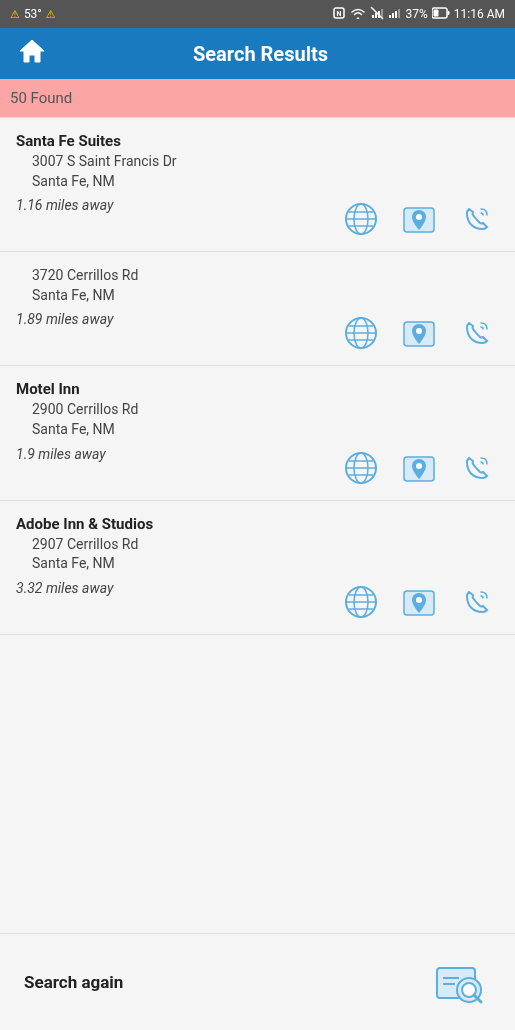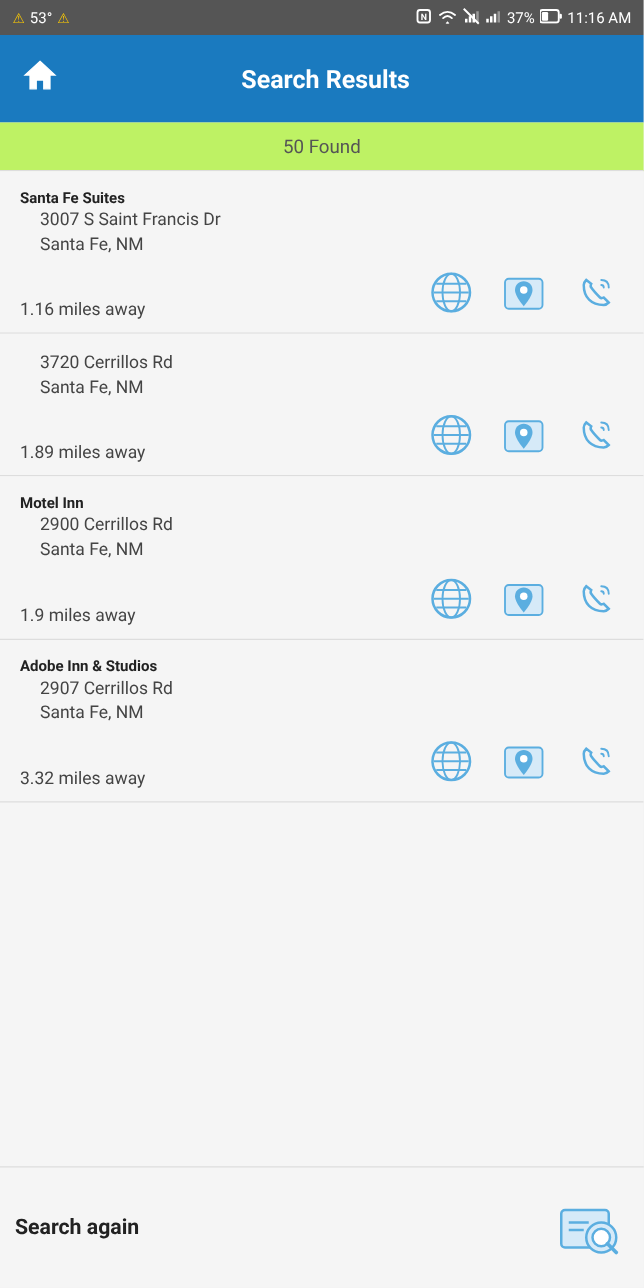--- a/index.html
+++ b/index.html
@@ -37,77 +37,78 @@
       color: #ffcc00;
     }
 
     
     .header {
       background: #1a7abf;
       color: #fff;
       display: flex;
       align-items: center;
       padding: 12px 16px;
-      height: 70px;
+      height: 51px;
     }
     .header-home-icon {
       font-size: 26px;
       color: #fff;
       margin-right: 16px;
     }
     .header-title {
       font-size: 20px;
       font-weight: bold;
       color: #fff;
       flex: 1;
       text-align: center;
       margin-right: 42px;
     }
 
     
     .found-bar {
-      background: #bef264;
-      text-align: center;
+      background: #fca5a5;
+      text-align: left;
       padding: 10px;
       font-size: 15px;
       color: #555;
       border-bottom: 1px solid #ddd;
     }
 
     
     .results-list {
       background: #f5f5f5;
       overflow-y: auto;
     }
 
     .result-item {
       background: #f5f5f5;
       padding: 14px 16px 10px 16px;
       border-bottom: 1px solid #ddd;
     }
 
     .result-name {
-      font-size: 12px;
+      font-size: 15px;
       font-weight: bold;
       color: #222;
       margin-bottom: 2px;
     }
 
     .result-address {
       font-size: 14px;
       color: #444;
       line-height: 1.4;
       margin-bottom: 6px;
       margin-left: 16px;
     }
 
     .result-footer {
       display: flex;
-      align-items: flex-end;
+      align-items: flex-start;
       justify-content: space-between;
+      font-style: italic;
     }
 
     .result-distance {
       font-size: 14px;
       color: #444;
     }
 
     .result-icons {
       display: flex;
       gap: 14px;
@@ -120,21 +121,21 @@
       height: 44px;
       display: flex;
       align-items: center;
       justify-content: center;
       cursor: pointer;
     }
 
     
     .footer {
       background: #f5f5f5;
-      padding: 16px 12px;
+      padding: 16px 24px;
       display: flex;
       align-items: center;
       justify-content: space-between;
       border-top: 1px solid #ddd;
       position: absolute;
       bottom: 0;
       width: 515px;
     }
     .search-again-label {
       font-size: 17px;

